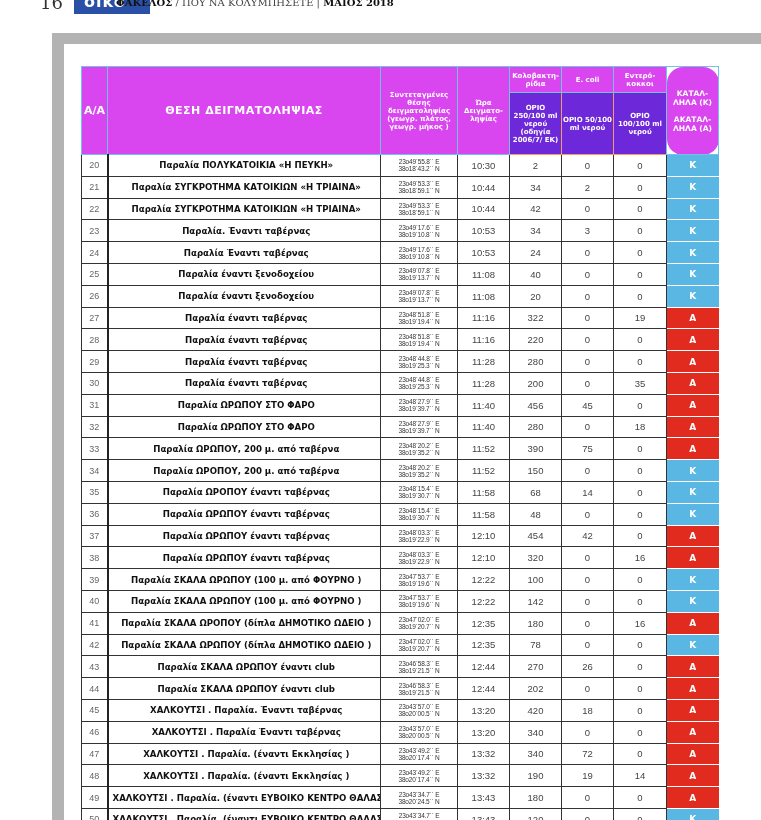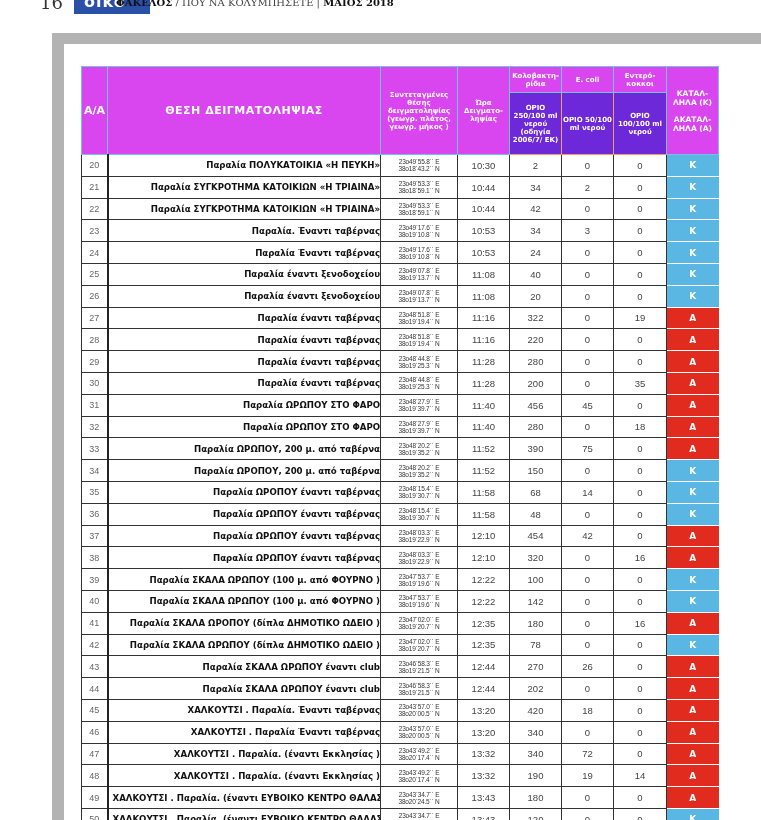--- a/index.html
+++ b/index.html
@@ -14,24 +14,24 @@
   .section .lt{font-weight:normal;color:#444;}
   .frame{position:absolute;left:52px;top:33px;width:720px;height:800px;background:#b3b3b3;}
   .inner{position:absolute;left:64px;top:44px;width:710px;height:790px;background:#fff;}
   table{position:absolute;left:81px;top:66px;border-collapse:collapse;table-layout:fixed;width:637px;}
   th,td{padding:0;text-align:center;vertical-align:middle;}
   thead th{background:#d946ef;color:#fff;font-weight:bold;border:1px solid #6fc3e6;}
   th.aa{font-size:11px;}
   th.title{font-size:11px;letter-spacing:0.5px;}
   th.small{font-size:7px;line-height:8px;}
   th.orange{background:#6d28d9;color:#fff;font-size:7px;line-height:8px;border:1px solid #f49a66;}
-  th.status{font-size:7.5px;line-height:9px;}
+  th.status{font-size:7.5px;line-height:9px;border-radius:16px;}
   tbody td{height:20.8px;border:1px solid #333;font-size:9px;color:#444;background:#fff;}
   tbody td.num{color:#666;font-size:9px;font-family:"Liberation Sans",sans-serif;}
-  tbody td.name{text-align:right;padding-left:4px;font-weight:bold;color:#111;font-size:8.6px;white-space:nowrap;overflow:hidden;border-left:2px solid #222;}
+  tbody td.name{text-align:center;padding-left:4px;font-weight:bold;color:#111;font-size:8.6px;white-space:nowrap;overflow:hidden;border-left:2px solid #222;}
   tbody td.coord{font-size:6.5px;line-height:7px;color:#333;font-family:"Liberation Sans Narrow","Liberation Sans",sans-serif;letter-spacing:-0.2px;}
   tbody td.val{font-family:"Liberation Sans",sans-serif;color:#444;font-size:9.5px;}
   tbody td.st{color:#fff;font-weight:bold;font-size:9px;border:1px solid #fff;border-right:none;}
   td.st.K{background:#5ab7e3;}
   td.st.A{background:#e02b1e;}
 </style>
 </head>
 <body>
 
 <div class="topbar">

